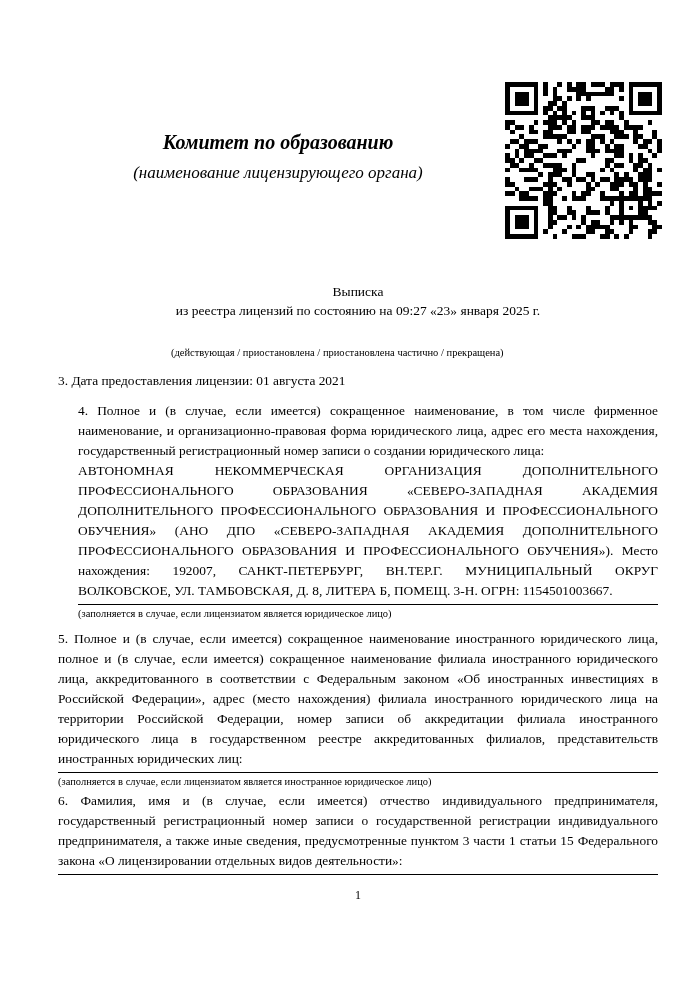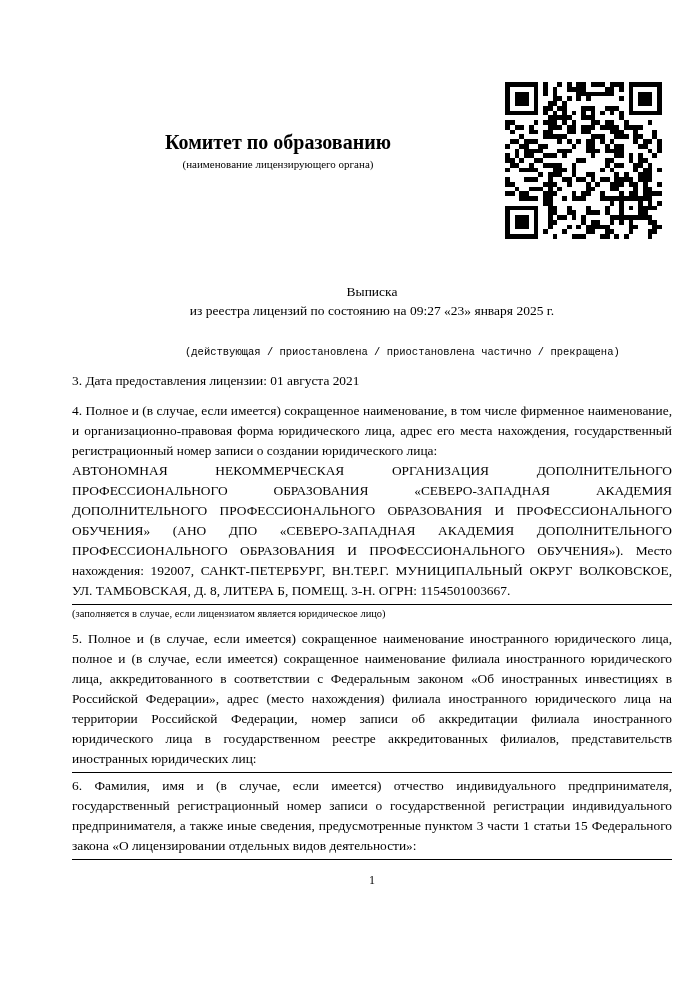--- a/index.html
+++ b/index.html
@@ -20,74 +20,74 @@
     width: 700px;
     height: 990px;
   }
   
   .header-text {
     position: absolute;
     top: 130px;
     left: 63px;
     width: 430px;
     text-align: center;
+    font-style: italic;
   }
   .authority-name {
     font-size: 20px;
     font-weight: bold;
     line-height: 24px;
   }
   .authority-caption {
-    font-size: 11px;
+    font-size: 17px;
     line-height: 14px;
-    margin-top: 3px;
+    margin-top: 12px;
   }
   .qr {
     position: absolute;
     top: 82px;
     right: 38px;
     width: 157px;
     height: 157px;
   }
   
   .content {
     position: absolute;
     top: 0;
-    left: 72px;
+    left: 58px;
     width: 600px;
   }
   .doc-title {
     padding-top: 282px;
     text-align: center;
     font-size: 13.5px;
     line-height: 19px;
   }
   .section { margin-top: 0; }
   .para {
     font-size: 13.4px;
     line-height: 20px;
   }
   .just {
     text-align: justify;
     text-justify: inter-word;
   }
   .s1 { margin-top: 26px; }
   .s2 { margin-top: 15px; }
   .s3 { margin-top: 12px; }
-  .s4 { margin-top: 10px; }
+  .s4 { margin-top: 10px; margin-left: 20px; }
   .s5 { margin-top: 9px; }
   .s6 { margin-top: 3px; }
   .under-caption {
     font-size: 10.5px;
     line-height: 13px;
   }
   .indent {
     padding-left: 113px;
     margin-top: 1px;
-    font-family: Liberation Mono, monospace;
   }
   .center { text-align: left; margin-top: 2px; }
   .rule {
     border-top: 1.2px solid #000000;
     height: 0;
     margin-top: 3px;
   }
   .page-number {
     text-align: center;
     font-size: 12px;
@@ -641,20 +641,21 @@
     <div class="section s4">
       <div class="para just">4. Полное и (в случае, если имеется) сокращенное наименование, в том числе фирменное наименование, и организационно-правовая форма юридического лица, адрес его места нахождения, государственный регистрационный номер записи о создании юридического лица:</div>
       <div class="para just">АВТОНОМНАЯ НЕКОММЕРЧЕСКАЯ ОРГАНИЗАЦИЯ ДОПОЛНИТЕЛЬНОГО ПРОФЕССИОНАЛЬНОГО ОБРАЗОВАНИЯ «СЕВЕРО-ЗАПАДНАЯ АКАДЕМИЯ ДОПОЛНИТЕЛЬНОГО ПРОФЕССИОНАЛЬНОГО ОБРАЗОВАНИЯ И ПРОФЕССИОНАЛЬНОГО ОБУЧЕНИЯ» (АНО ДПО «СЕВЕРО-ЗАПАДНАЯ АКАДЕМИЯ ДОПОЛНИТЕЛЬНОГО ПРОФЕССИОНАЛЬНОГО ОБРАЗОВАНИЯ И ПРОФЕССИОНАЛЬНОГО ОБУЧЕНИЯ»). Место нахождения: 192007, САНКТ-ПЕТЕРБУРГ, ВН.ТЕР.Г. МУНИЦИПАЛЬНЫЙ ОКРУГ ВОЛКОВСКОЕ, УЛ. ТАМБОВСКАЯ, Д. 8, ЛИТЕРА Б, ПОМЕЩ. 3-Н. ОГРН: 1154501003667.</div>
       <div class="rule"></div>
       <div class="under-caption center">(заполняется в случае, если лицензиатом является юридическое лицо)</div>
     </div>
 
     <div class="section s5">
       <div class="para just">5. Полное и (в случае, если имеется) сокращенное наименование иностранного юридического лица, полное и (в случае, если имеется) сокращенное наименование филиала иностранного юридического лица, аккредитованного в соответствии с Федеральным законом «Об иностранных инвестициях в Российской Федерации», адрес (место нахождения) филиала иностранного юридического лица на территории Российской Федерации, номер записи об аккредитации филиала иностранного юридического лица в государственном реестре аккредитованных филиалов, представительств иностранных юридических лиц:</div>
       <div class="rule"></div>
+      <div class="under-caption center">(заполняется в случае, если лицензиатом является иностранное юридическое лицо)</div>
     </div>
 
     <div class="section s6">
       <div class="para just">6. Фамилия, имя и (в случае, если имеется) отчество индивидуального предпринимателя, государственный регистрационный номер записи о государственной регистрации индивидуального предпринимателя, а также иные сведения, предусмотренные пунктом 3 части 1 статьи 15 Федерального закона «О лицензировании отдельных видов деятельности»:</div>
       <div class="rule"></div>
     </div>
 
     <div class="page-number">1</div>
 
   </div>

